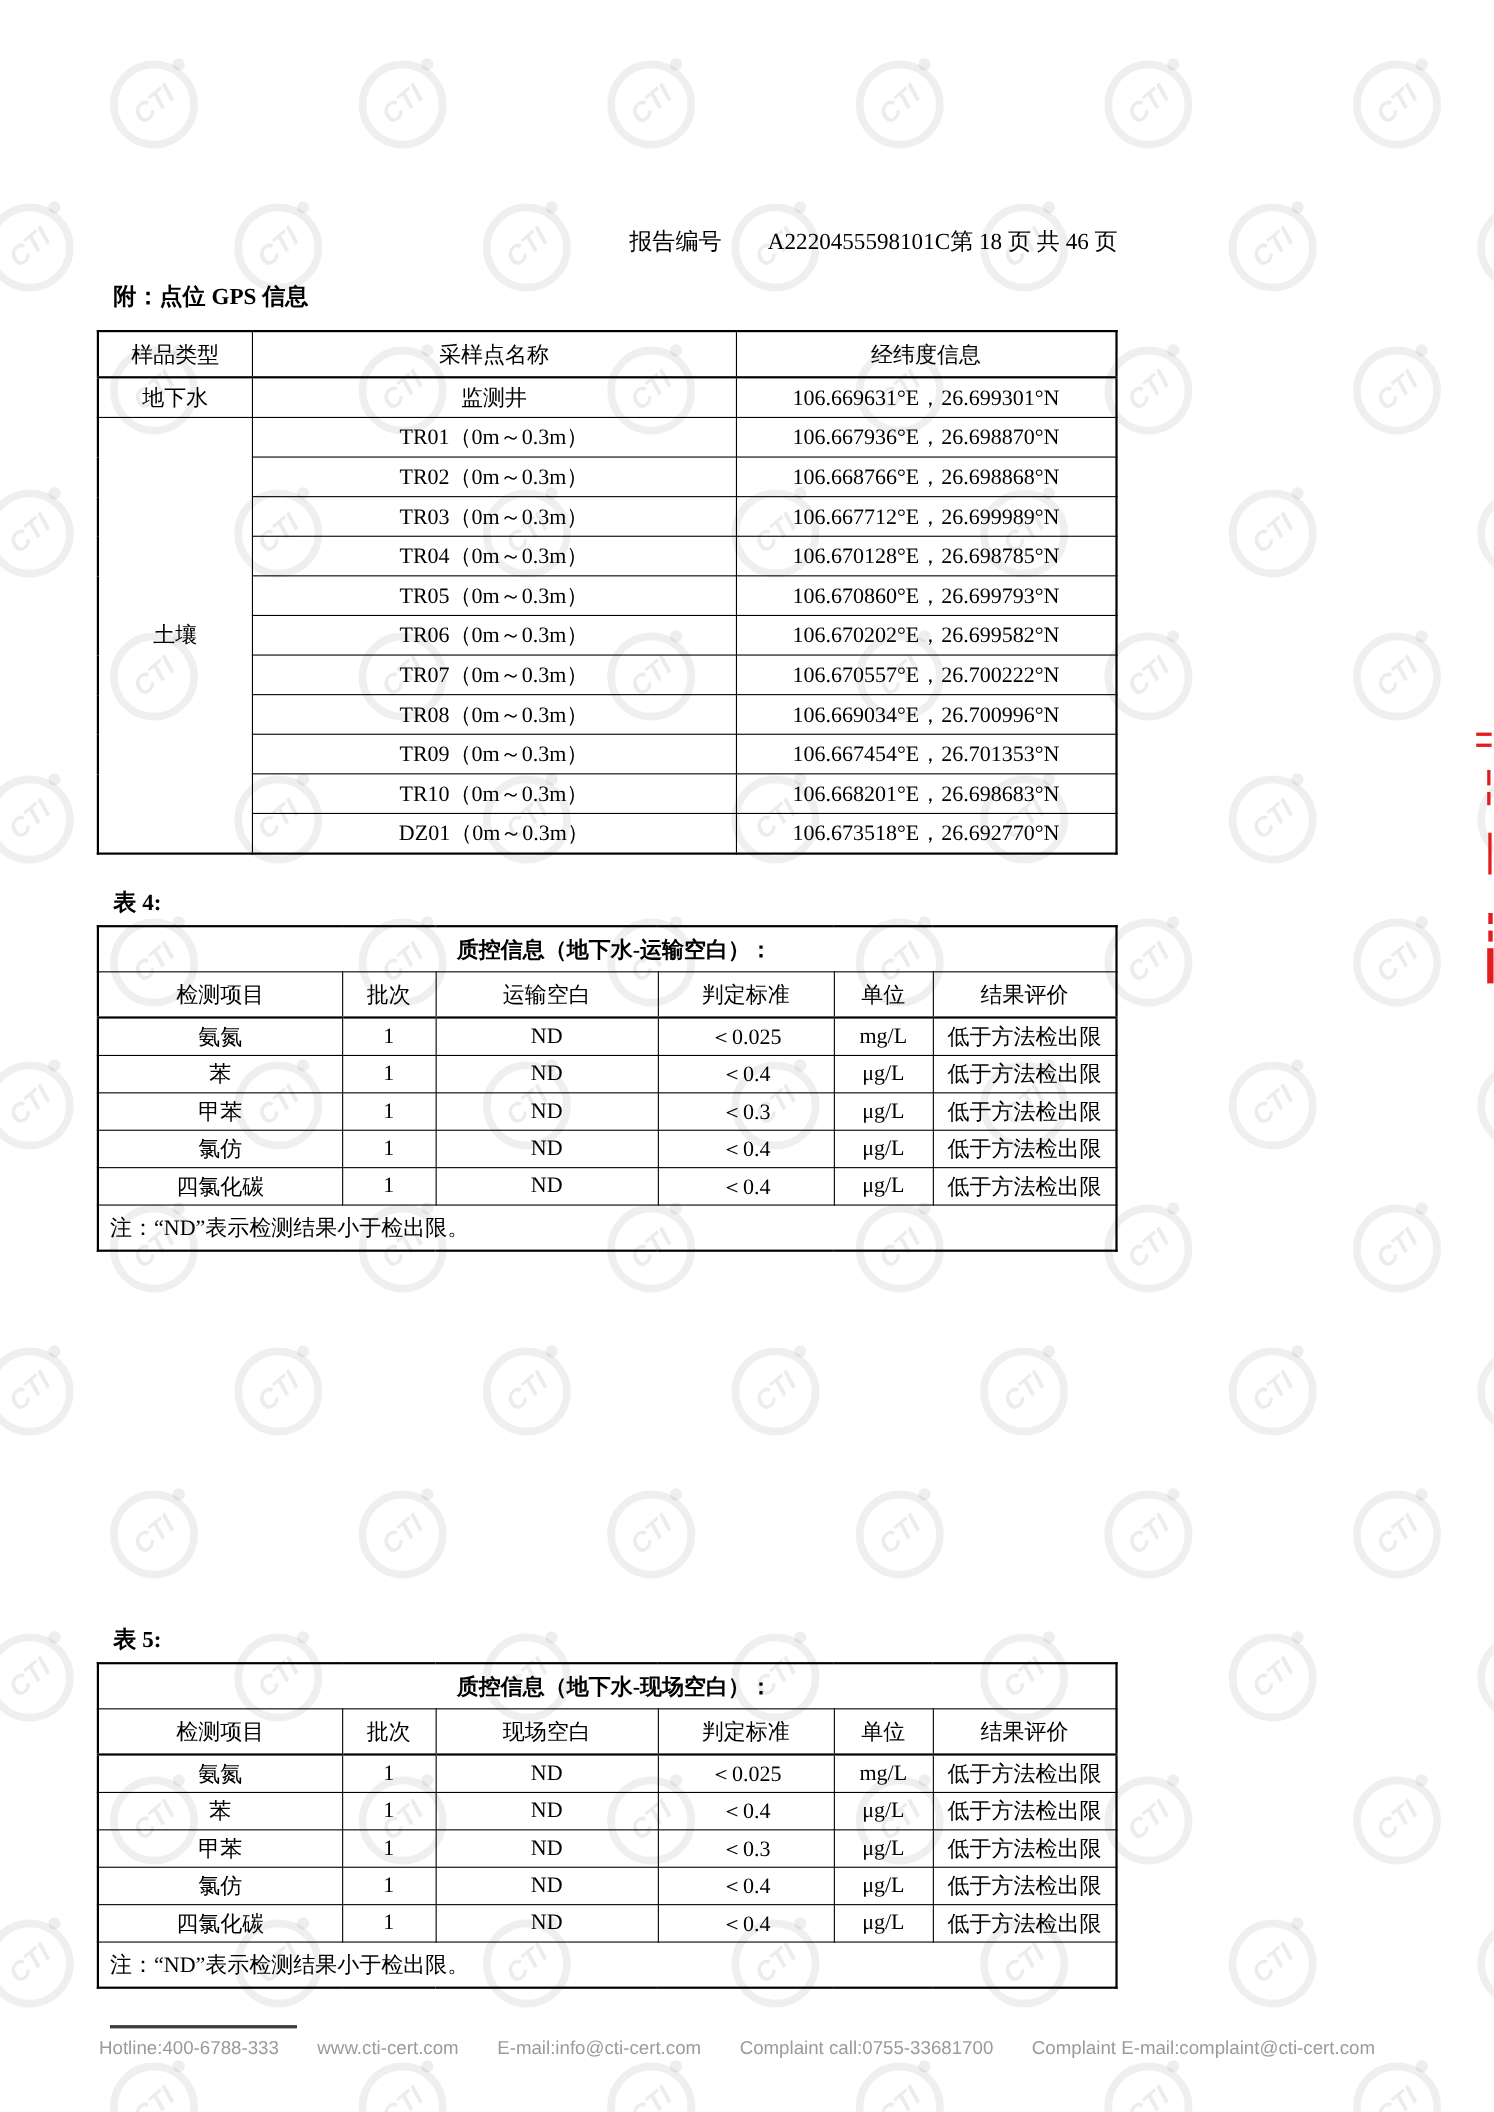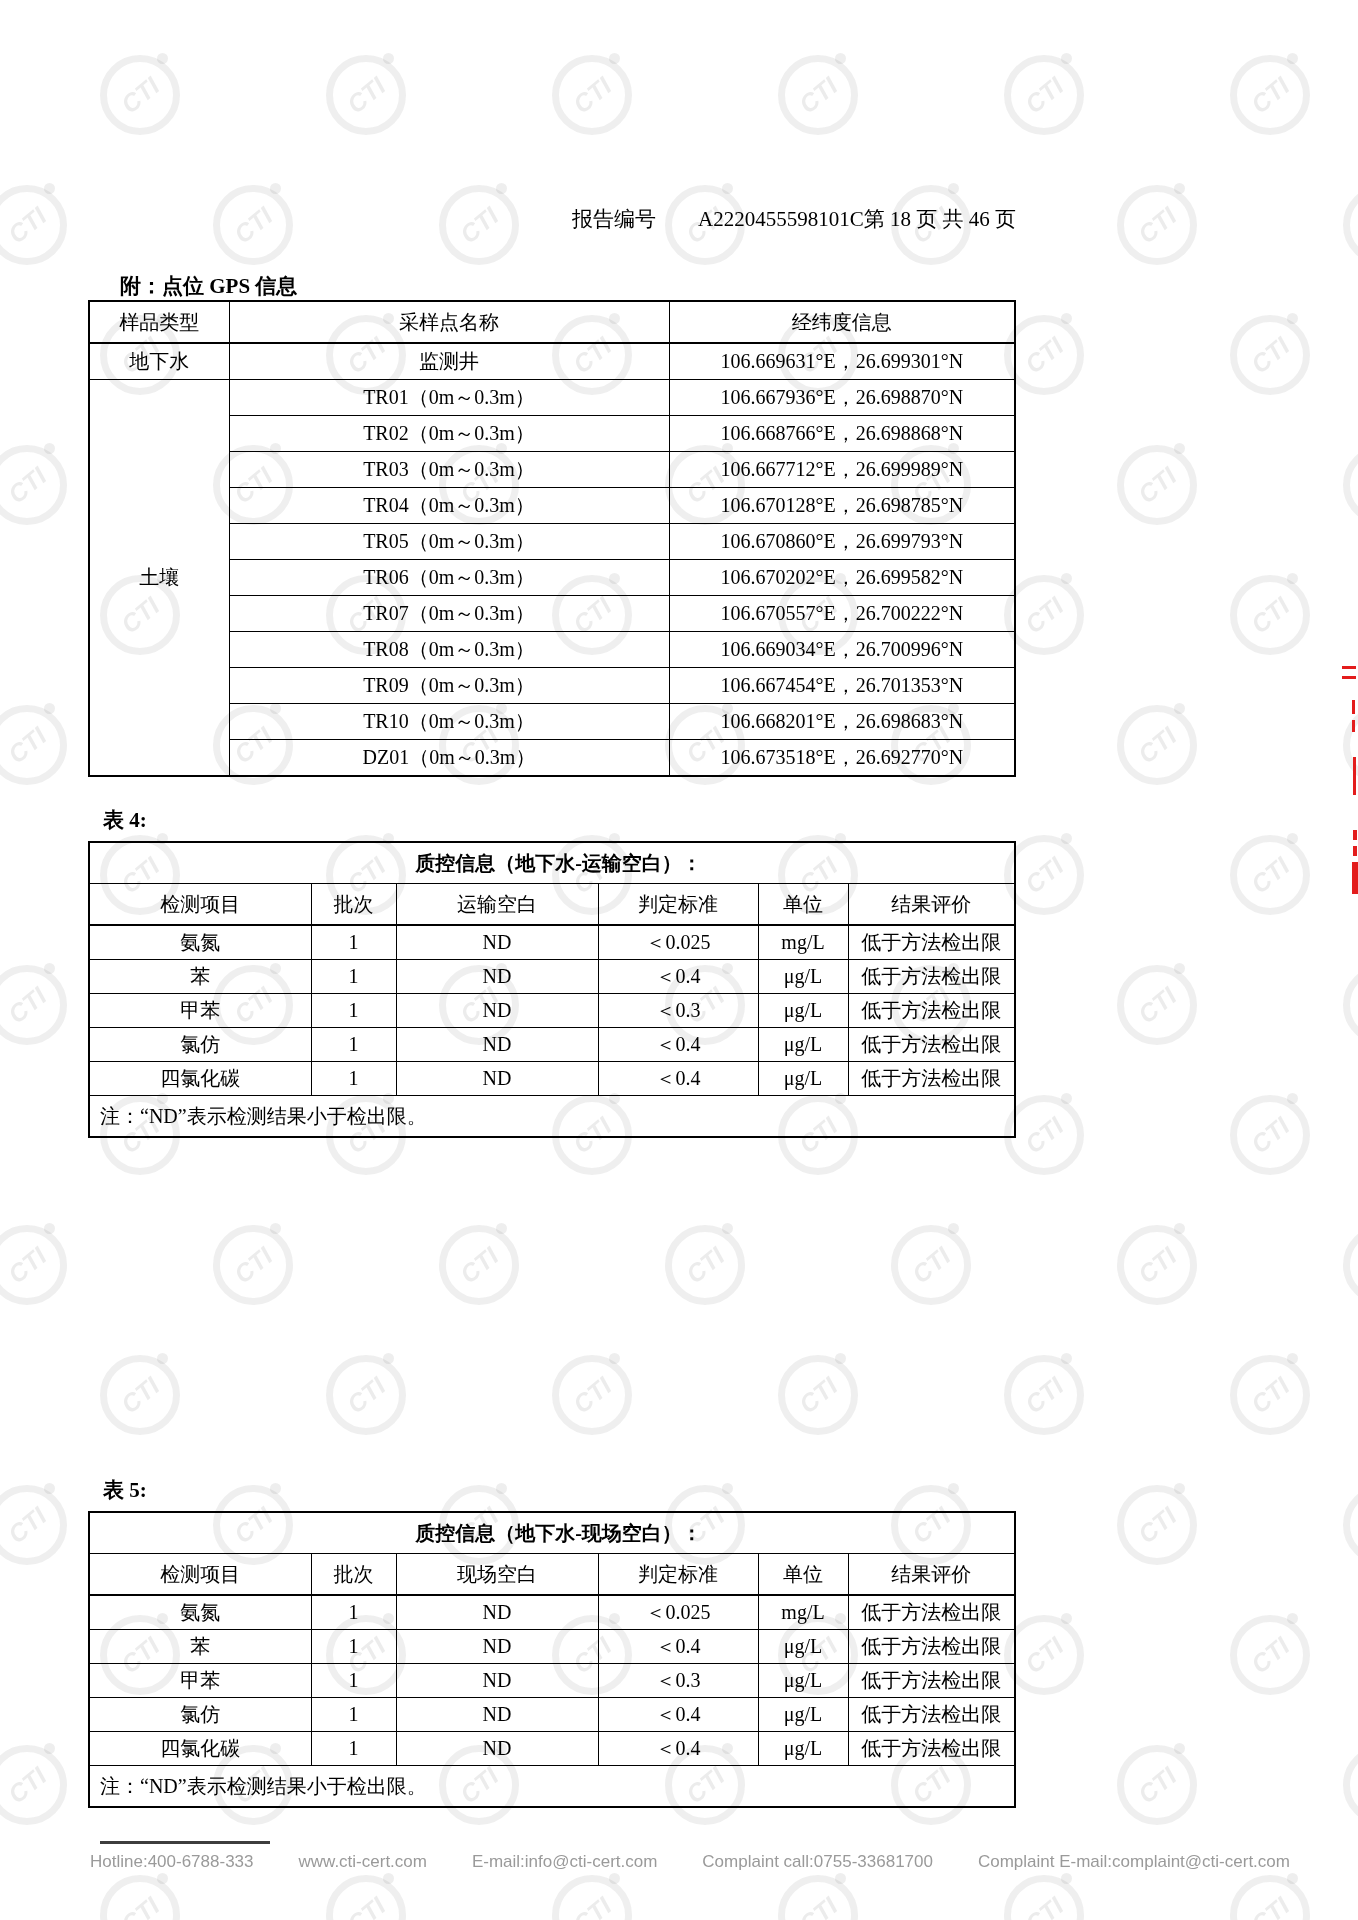--- a/index.html
+++ b/index.html
@@ -19,41 +19,41 @@
   .logo-cti{position:relative;display:inline-block;font-family:"Liberation Sans","DejaVu Sans",sans-serif;
     font-weight:900;font-size:66px;line-height:1;color:#333a70;letter-spacing:1px;}
   .logo-dot{position:absolute;left:106px;top:22px;width:18px;height:18px;border-radius:50%;background:#8dc21f;}
   .logo-cn{display:inline-block;margin-left:20px;font-family:"Liberation Sans","DejaVu Sans",sans-serif;
     font-weight:900;font-size:58px;line-height:1;color:#333a70;vertical-align:4px;letter-spacing:2px;}
   .doc-title{position:absolute;left:88px;top:118px;width:928px;margin:0;text-align:center;
     font-size:41px;font-weight:bold;letter-spacing:12px;}
   .report-row{position:absolute;left:90px;top:205px;width:926px;display:flex;justify-content:flex-end;font-size:21px;}
   .report-number{margin-left:42px;}
   
-  .gps-heading{position:absolute;left:103px;top:255px;margin:17px;font-size:21px;font-weight:bold;}
+  .gps-heading{position:absolute;left:103px;top:255px;margin:0;font-size:21px;font-weight:bold;}
   table{border-collapse:collapse;table-layout:fixed;}
   .gps-table{position:absolute;left:88px;top:300px;width:928px;border:2px solid #000;}
   .gps-table th,.gps-table td{border:1px solid #000;text-align:center;font-size:20px;font-weight:normal;padding:0;}
   .gps-table thead th{height:40px;border-bottom:2px solid #000;}
   .gps-table tbody td{height:35px;}
   
   .qc-section{position:absolute;left:88px;width:928px;}
   #qc-section-0{top:806px;}
   #qc-section-1{top:1476px;}
   .qc-label{margin:0 0 7px 15px;font-size:21px;font-weight:bold;}
   .qc-table{width:928px;border:2px solid #000;}
   .qc-table th,.qc-table td{border:1px solid #000;text-align:center;font-size:20px;padding:0;}
   .qc-title-cell{height:40px;text-align:right;padding-left:13px !important;font-size:21px;font-weight:bold;}
   .qc-table thead th.col-h{height:40px;border-bottom:2px solid #000;font-weight:normal;}
   .qc-table tbody td{height:33px;}
   .qc-note-cell{height:40px;text-align:left !important;padding-left:10px !important;}
   
   .footer-rule{position:absolute;left:100px;top:1841px;width:170px;height:3px;background:#3d3d3d;}
-  .page-footer{position:absolute;left:90px;top:1852px;width:1200px;display:flex;gap:21px;
-    font-family:"Liberation Sans","DejaVu Sans",sans-serif;font-size:17px;color:#9a9a9a;white-space:nowrap;justify-content:space-between;}
+  .page-footer{position:absolute;left:90px;top:1852px;width:1200px;display:flex;gap:35px;
+    font-family:"Liberation Sans","DejaVu Sans",sans-serif;font-size:17px;color:#9a9a9a;white-space:nowrap;}
   
   .red-mark{position:absolute;background:#e31c1c;}
   .rm1{left:1342px;top:666px;width:14px;height:3px;}
   .rm2{left:1342px;top:676px;width:14px;height:3px;}
   .rm3{left:1352px;top:700px;width:3px;height:14px;}
   .rm4{left:1352px;top:720px;width:3px;height:12px;}
   .rm5{left:1353px;top:757px;width:3px;height:38px;}
   .rm6{left:1353px;top:830px;width:4px;height:10px;}
   .rm7{left:1353px;top:846px;width:4px;height:10px;}
   .rm8{left:1352px;top:862px;width:6px;height:32px;}

